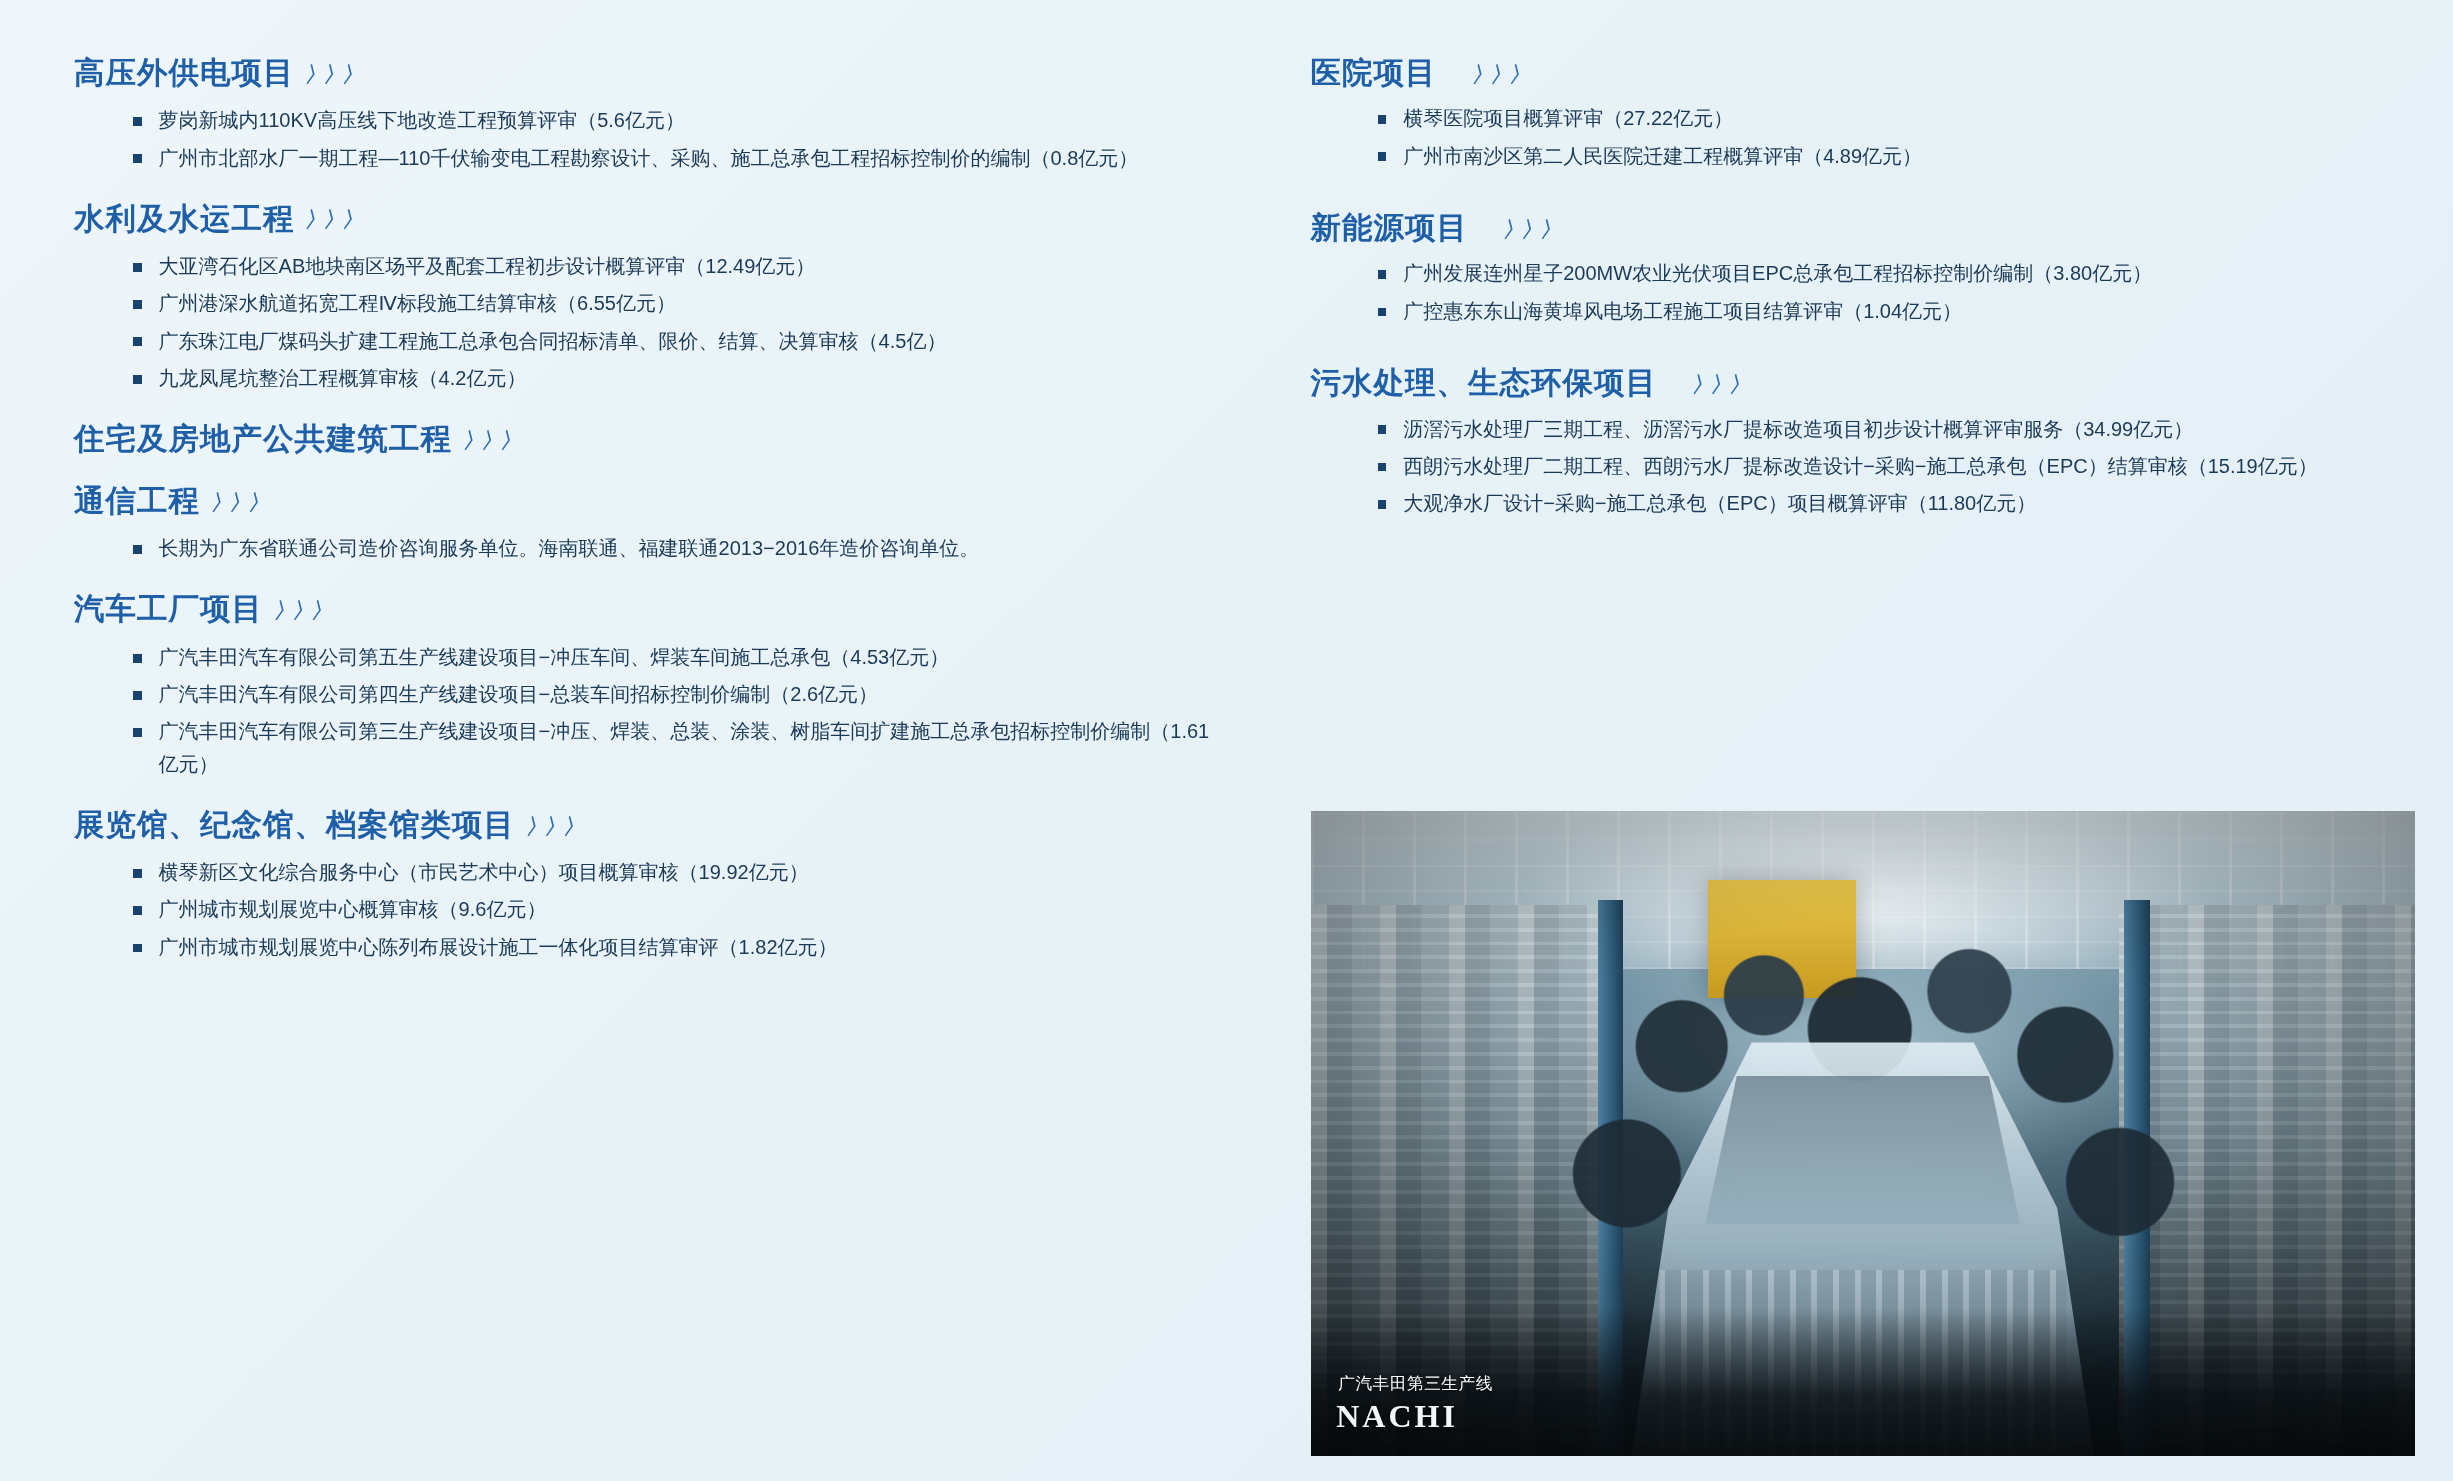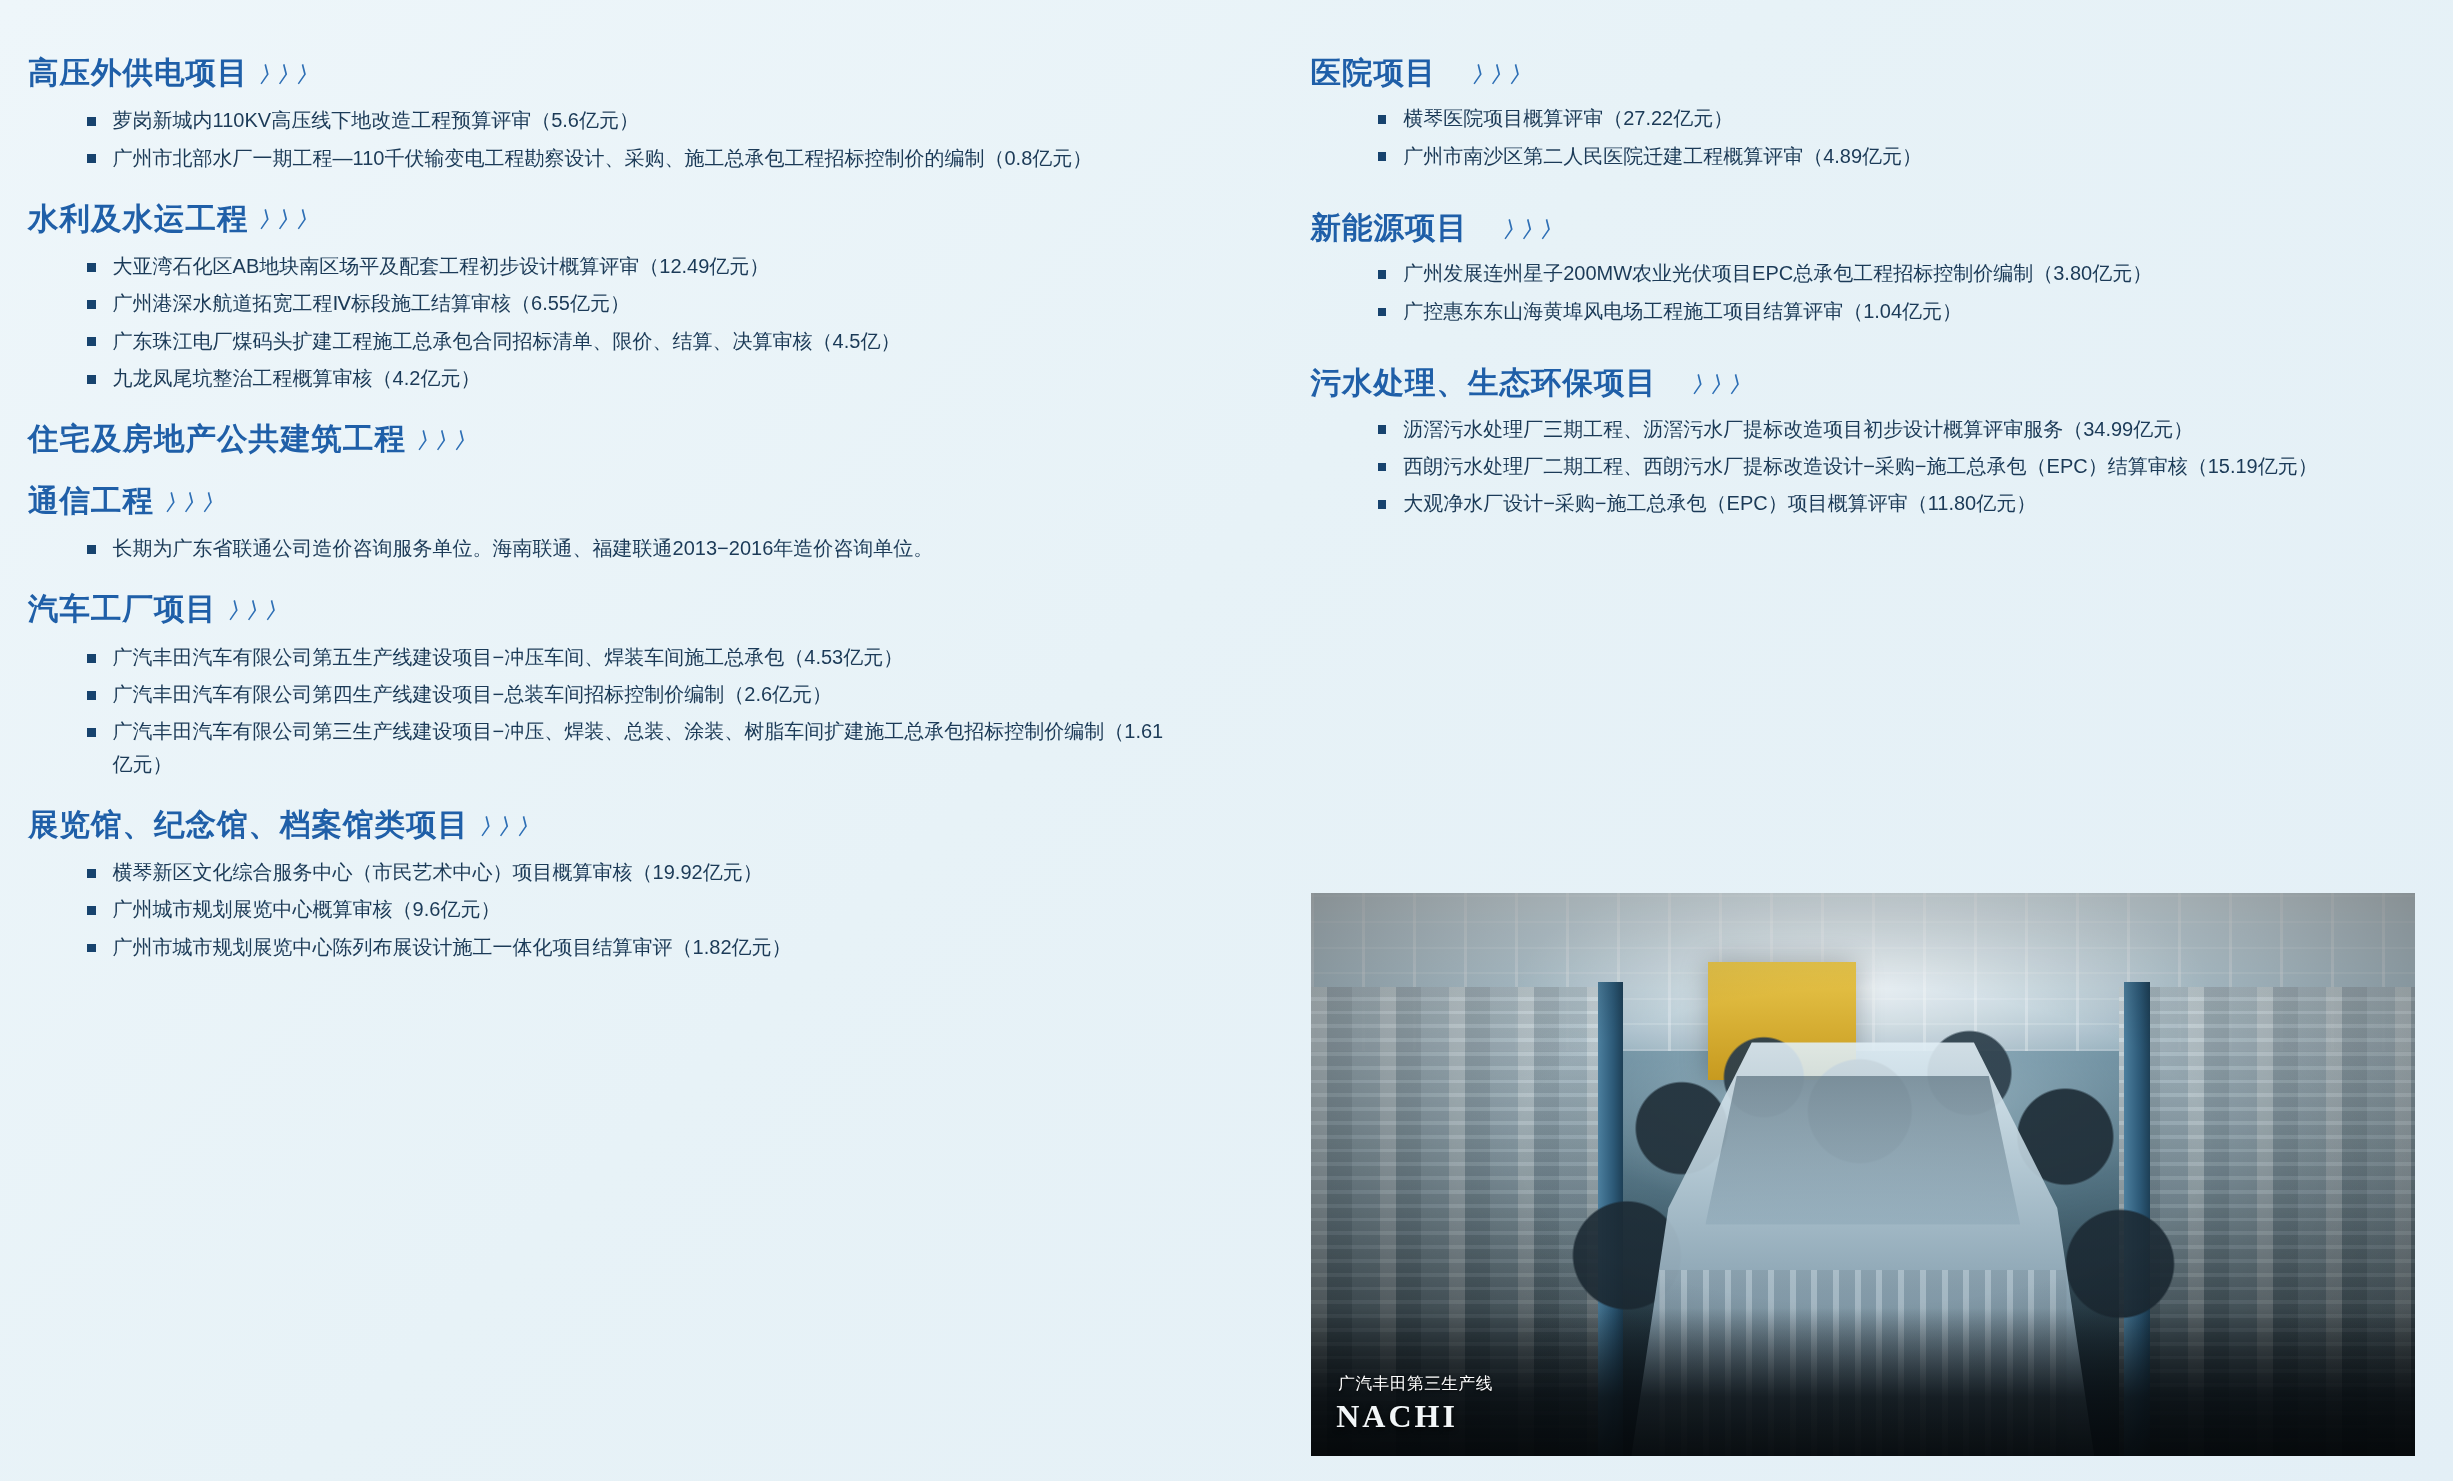--- a/index.html
+++ b/index.html
@@ -16,21 +16,21 @@
     overflow: hidden;
   }
   .page {
     position: absolute;
     inset: 0;
     display: flex;
     flex-direction: row;
   }
   .col-left {
     width: 1281px;
-    padding: 54px 0 0 28px;
+    padding: 54px 0 0 74px;
   }
   .col-right {
     flex: 1;
     padding: 54px 39px 0 29.6px;
     position: relative;
   }
 
   .section { margin-bottom: 25.6px; }
 
   .sec-head {
@@ -83,21 +83,21 @@
   .col-right ul.items li { max-width: 1044px; }
   .col-right ul.items { padding-left: 67px; }
   .col-right .sec-head { margin-bottom: 11.8px; gap: 36px; }
 
   
   .photo-wrap {
     position: absolute;
     left: 29.6px;
     right: 39px;
     bottom: 25.6px;
-    height: 563px;
+    height: 645px;
     overflow: hidden;
     background: #ec4899;
   }
   .photo {
     position: absolute;
     inset: 0;
     background:
       radial-gradient(ellipse 60% 45% at 50% 38%, rgba(210,235,245,.55) 0%, rgba(120,160,180,.18) 45%, rgba(20,35,45,.0) 72%),
       linear-gradient(180deg, #cfe0e8 0%, #9fb9c6 12%, #6d8c9c 30%, #43606e 55%, #22343e 80%, #121d24 100%);
   }

